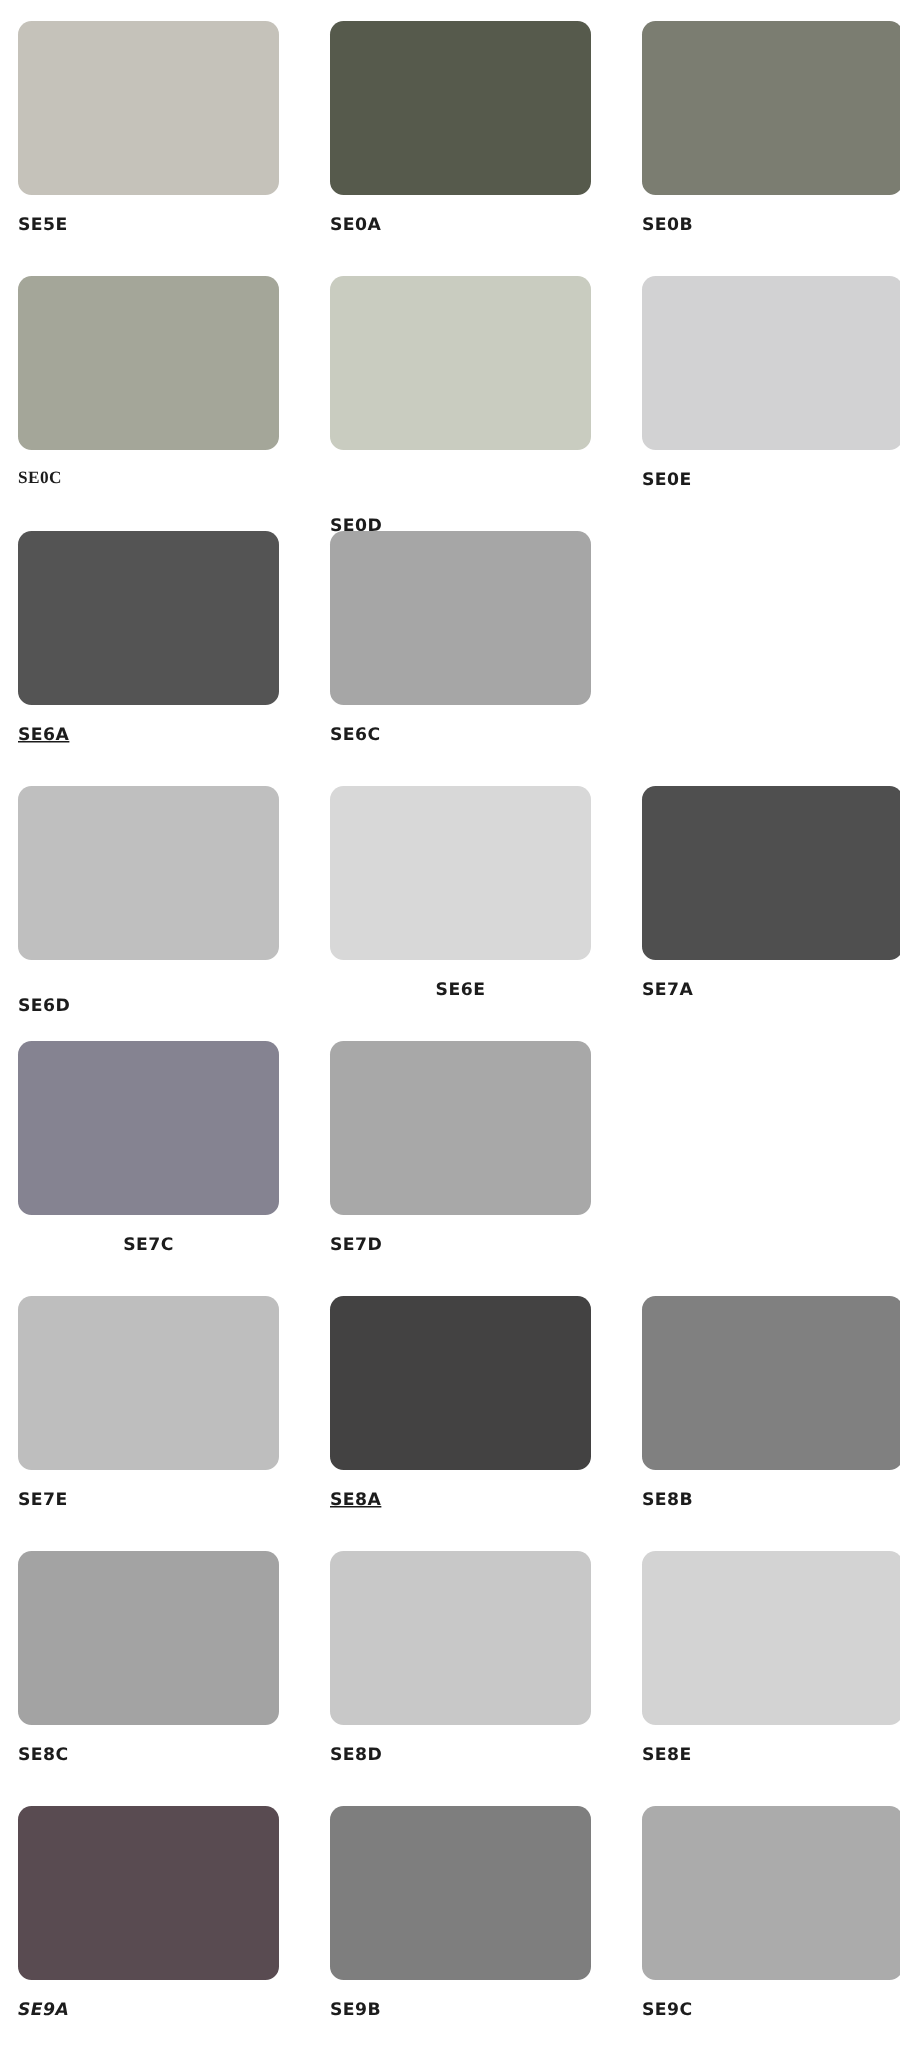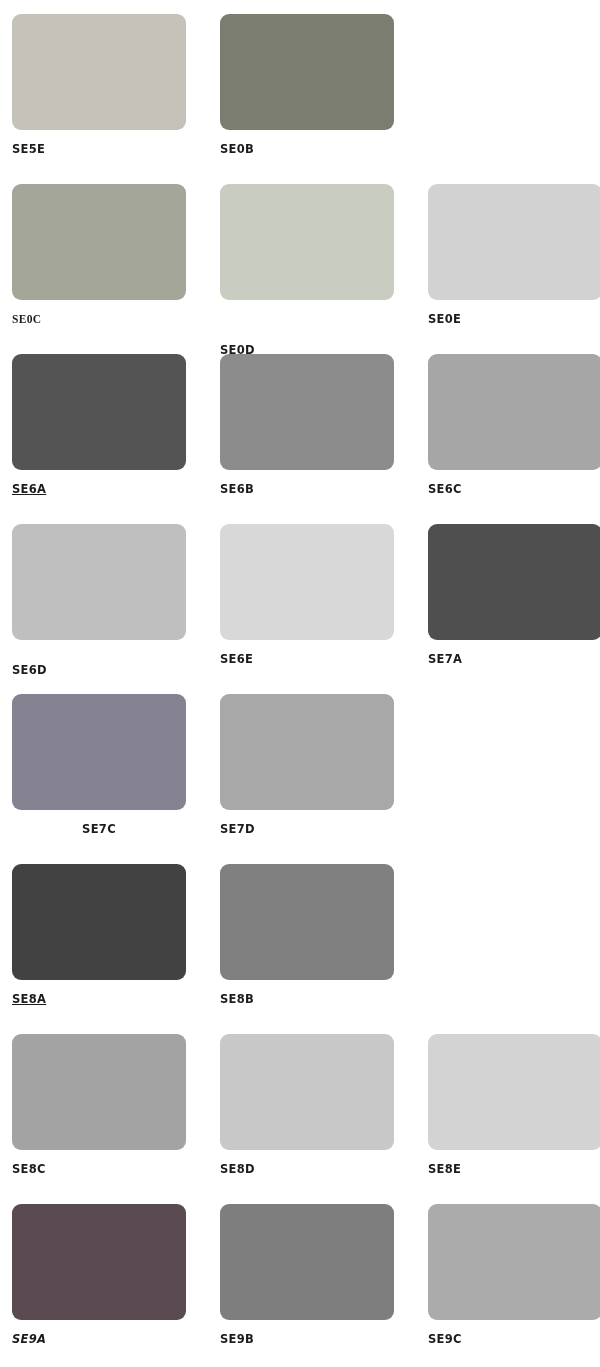--- a/index.html
+++ b/index.html
@@ -56,20 +56,24 @@
 </head>
 <body style="background: rgb(255, 255, 255);">
 
 <div class="palette" id="palette-root">
     <div class="swatch-row">
       <div class="swatch-card">
         <div class="swatch-chip" style="background: rgb(197, 194, 186);"></div>
         <div class="swatch-label" style="color: rgb(28, 28, 28);">SE5E</div>
       </div>
       <div class="swatch-card">
+        <div class="swatch-chip" style="background: rgb(86, 90, 76);"></div>
+        <div class="swatch-label" style="color: rgb(28, 28, 28);">SE0A</div>
+      </div>
+      <div class="swatch-card">
         <div class="swatch-chip" style="background: rgb(123, 125, 113);"></div>
         <div class="swatch-label" style="color: rgb(28, 28, 28);">SE0B</div>
       </div>
     </div>
     <div class="swatch-row">
       <div class="swatch-card">
         <div class="swatch-chip" style="background: rgb(164, 166, 153);"></div>
         <div class="swatch-label" style="color: rgb(28, 28, 28); font-family: Liberation Serif, serif;">SE0C</div>
       </div>
       <div class="swatch-card">
@@ -80,53 +84,53 @@
         <div class="swatch-chip" style="background: rgb(210, 210, 211);"></div>
         <div class="swatch-label" style="color: rgb(28, 28, 28);">SE0E</div>
       </div>
     </div>
     <div class="swatch-row">
       <div class="swatch-card">
         <div class="swatch-chip" style="background: rgb(84, 84, 84);"></div>
         <div class="swatch-label" style="color: rgb(28, 28, 28); text-decoration: underline;">SE6A</div>
       </div>
       <div class="swatch-card">
-        <div class="swatch-chip" style="background: rgb(140, 140, 140);"></div>
-        <div class="swatch-label" style="color: rgb(28, 28, 28);">SE6B</div>
-      </div>
-      <div class="swatch-card">
         <div class="swatch-chip" style="background: rgb(166, 166, 166);"></div>
         <div class="swatch-label" style="color: rgb(28, 28, 28);">SE6C</div>
       </div>
     </div>
     <div class="swatch-row">
       <div class="swatch-card">
         <div class="swatch-chip" style="background: rgb(191, 191, 191);"></div>
         <div class="swatch-label" style="color: rgb(28, 28, 28); margin-top: 23px;">SE6D</div>
       </div>
       <div class="swatch-card">
         <div class="swatch-chip" style="background: rgb(216, 216, 216);"></div>
-        <div class="swatch-label" style="color: rgb(28, 28, 28);">SE6E</div>
+        <div class="swatch-label" style="color: rgb(28, 28, 28); text-align: center;">SE6E</div>
       </div>
       <div class="swatch-card">
         <div class="swatch-chip" style="background: rgb(79, 79, 79);"></div>
         <div class="swatch-label" style="color: rgb(28, 28, 28);">SE7A</div>
       </div>
     </div>
     <div class="swatch-row">
       <div class="swatch-card">
         <div class="swatch-chip" style="background: rgb(133, 131, 145);"></div>
         <div class="swatch-label" style="color: rgb(28, 28, 28); text-align: center;">SE7C</div>
       </div>
       <div class="swatch-card">
         <div class="swatch-chip" style="background: rgb(168, 168, 168);"></div>
         <div class="swatch-label" style="color: rgb(28, 28, 28);">SE7D</div>
       </div>
     </div>
     <div class="swatch-row">
+      <div class="swatch-card">
+        <div class="swatch-chip" style="background: rgb(190, 190, 190);"></div>
+        <div class="swatch-label" style="color: rgb(28, 28, 28);">SE7E</div>
+      </div>
       <div class="swatch-card">
         <div class="swatch-chip" style="background: rgb(67, 66, 66);"></div>
         <div class="swatch-label" style="color: rgb(28, 28, 28); text-decoration: underline;">SE8A</div>
       </div>
       <div class="swatch-card">
         <div class="swatch-chip" style="background: rgb(128, 128, 128);"></div>
         <div class="swatch-label" style="color: rgb(28, 28, 28);">SE8B</div>
       </div>
     </div>
     <div class="swatch-row">

